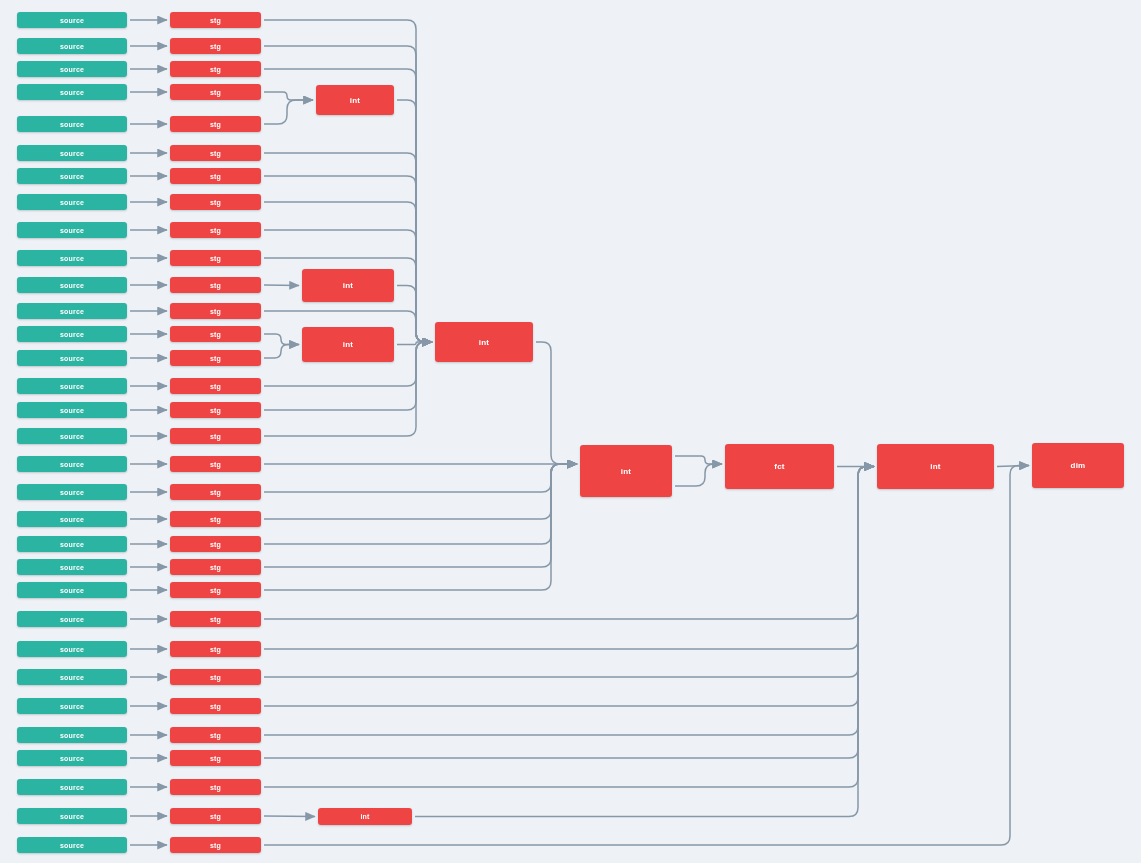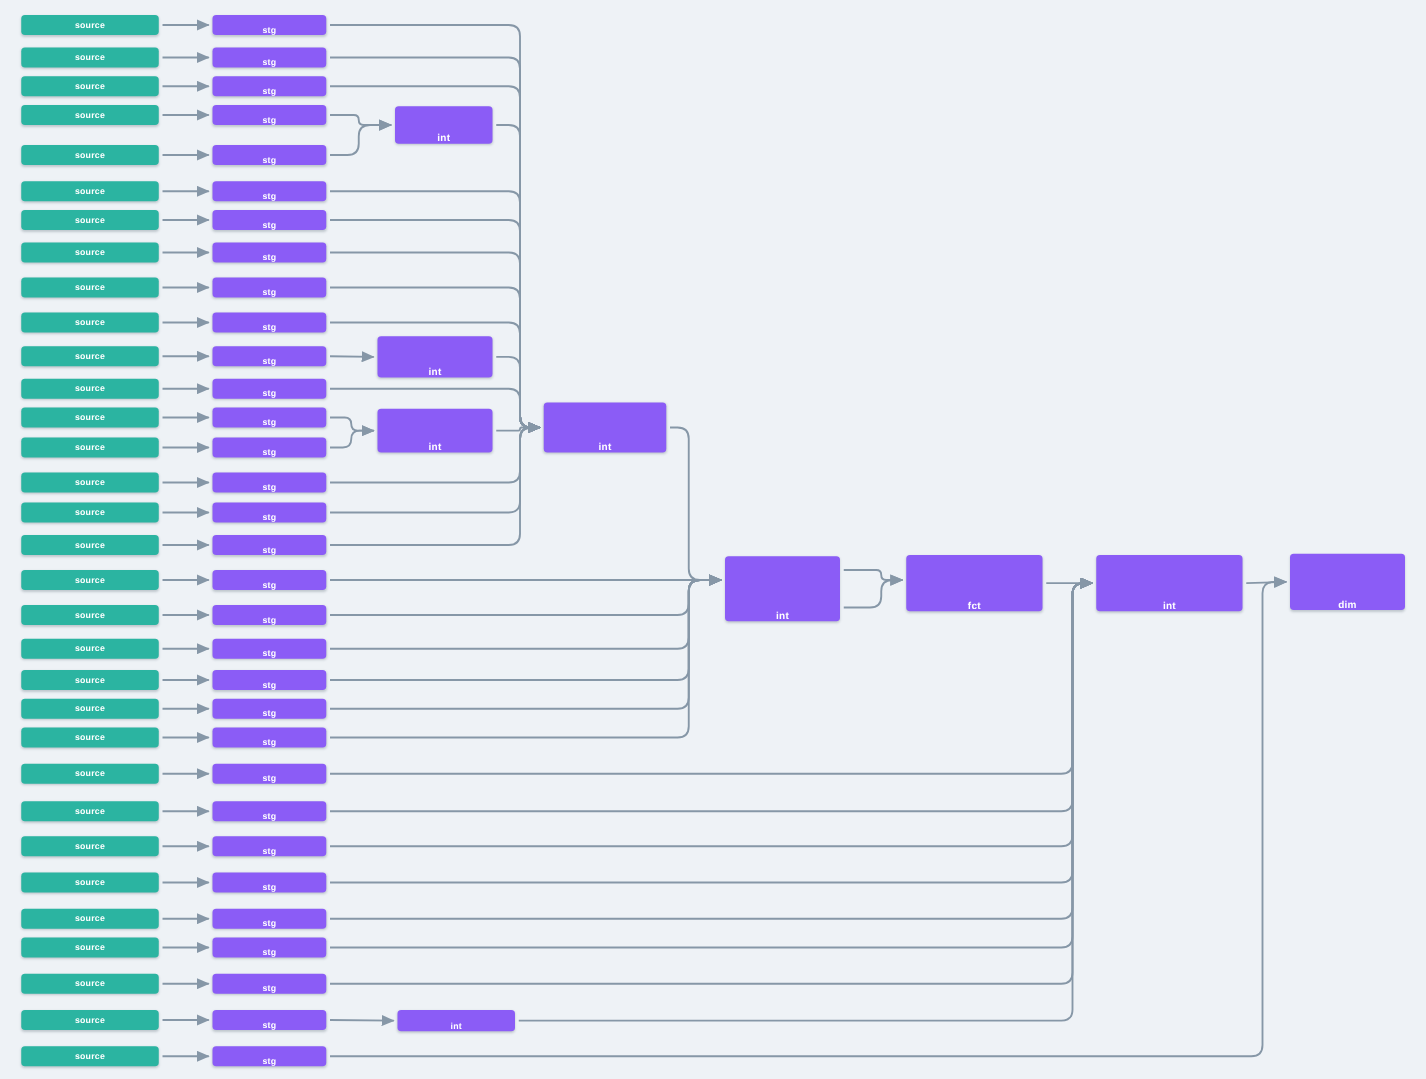--- a/index.html
+++ b/index.html
@@ -12,21 +12,21 @@
     display:flex;align-items:center;justify-content:center;
     color:#fff;font-weight:bold;
     box-shadow:0 1px 2px rgba(27,49,66,.22);
     box-sizing:border-box;
     cursor:pointer;
     letter-spacing:.2px;
   }
   .node.small{font-size:7px;}
   .node.big{font-size:8px;}
   .kind-source{background:#2bb4a1;}
-  .kind-model{background:#8b5cf6;align-items:flex-end;}
+  .kind-model{background:#ef4444;}
   .edge{fill:none;stroke-linejoin:round;stroke-linecap:butt;}
 </style>
 </head>
 <body>
 
 <div id="canvas" style="background: rgb(238, 242, 246);">
   <svg id="edge-svg" width="1141" height="863" viewBox="0 0 1141 863">
     <defs>
       <marker id="arrow" viewBox="0 0 7 6" refX="6.5" refY="3" markerWidth="7" markerHeight="6" orient="auto">
         <path d="M0,0 L7,3 L0,6 Z" fill="#8697a7"></path>

